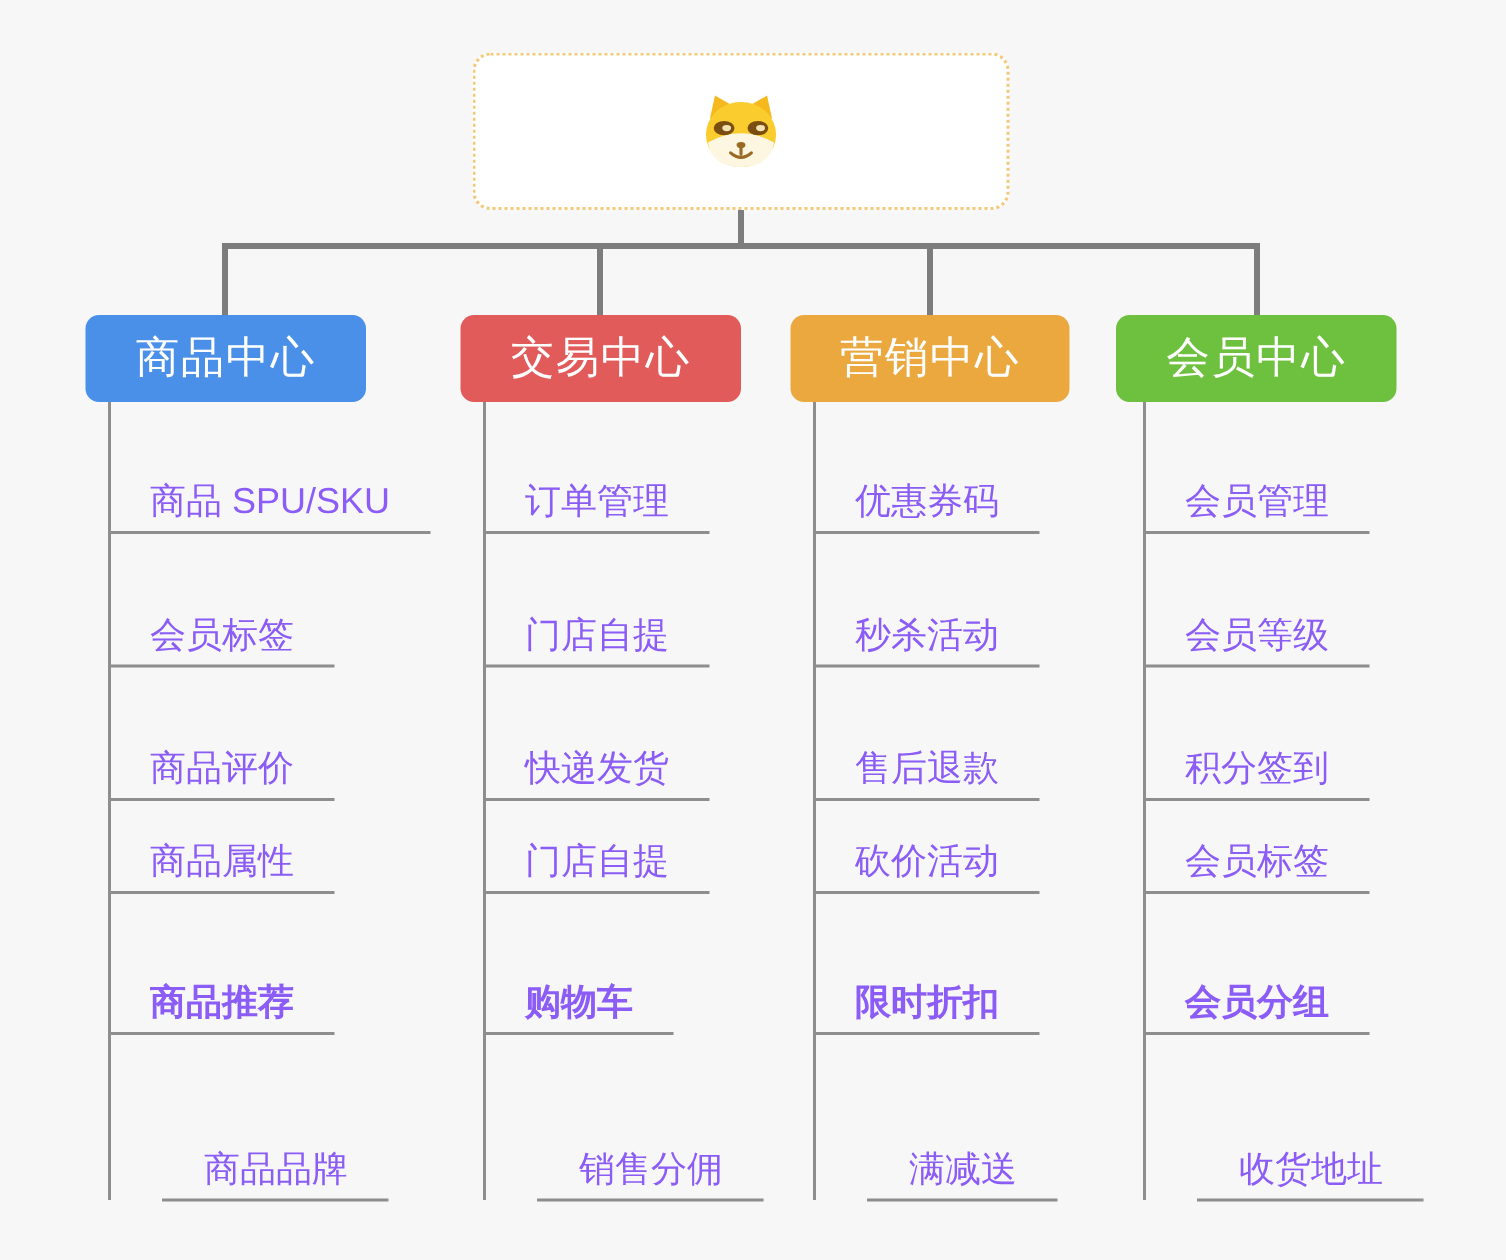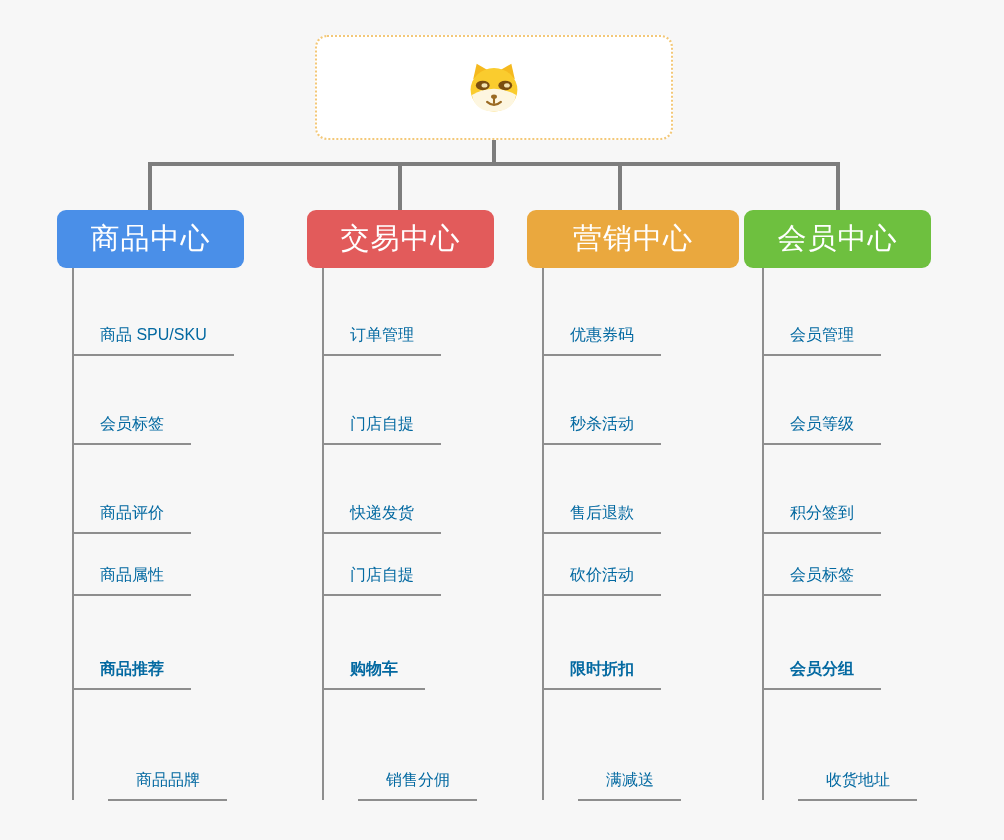--- a/index.html
+++ b/index.html
@@ -28,31 +28,31 @@
   #drop-4{left:836px;top:164px;width:4px;height:46px;}
   
   .branch{
     position:absolute;top:210px;width:187px;height:58px;border-radius:9px;
     display:flex;align-items:center;justify-content:center;
     color:#FFFFFF;font-size:29px;letter-spacing:1px;white-space:nowrap;
     box-sizing:border-box;
   }
   #branch-1{left:57px;}
   #branch-2{left:307px;}
-  #branch-3{left:527px;width:212px;}
+  #branch-3{left:527px;width:186px;}
   #branch-4{left:744px;}
   
   .col{position:absolute;top:0;}
   .c0{left:72px;} .c1{left:322px;} .c2{left:542px;} .c3{left:762px;}
   .trunk{
     position:absolute;left:0;top:268px;width:2px;height:532px;background:#8E8E8E;
   }
   .item{
     position:absolute;left:0;
-    font-size:16px;line-height:30px;color:#0369a1;white-space:nowrap;
+    font-size:24px;line-height:30px;color:#8b5cf6;white-space:nowrap;
     padding:0 27px 4px 28px;
     border-bottom:2px solid #8E8E8E;
   }
   .r0{top:320px;} .r1{top:409px;} .r2{top:498px;}
   .r3{top:560px;} .r4{top:654px;font-weight:bold;} .r5{top:765px;margin-left:36px;}
 </style>
 </head>
 <body>
 
 <div id="root">

